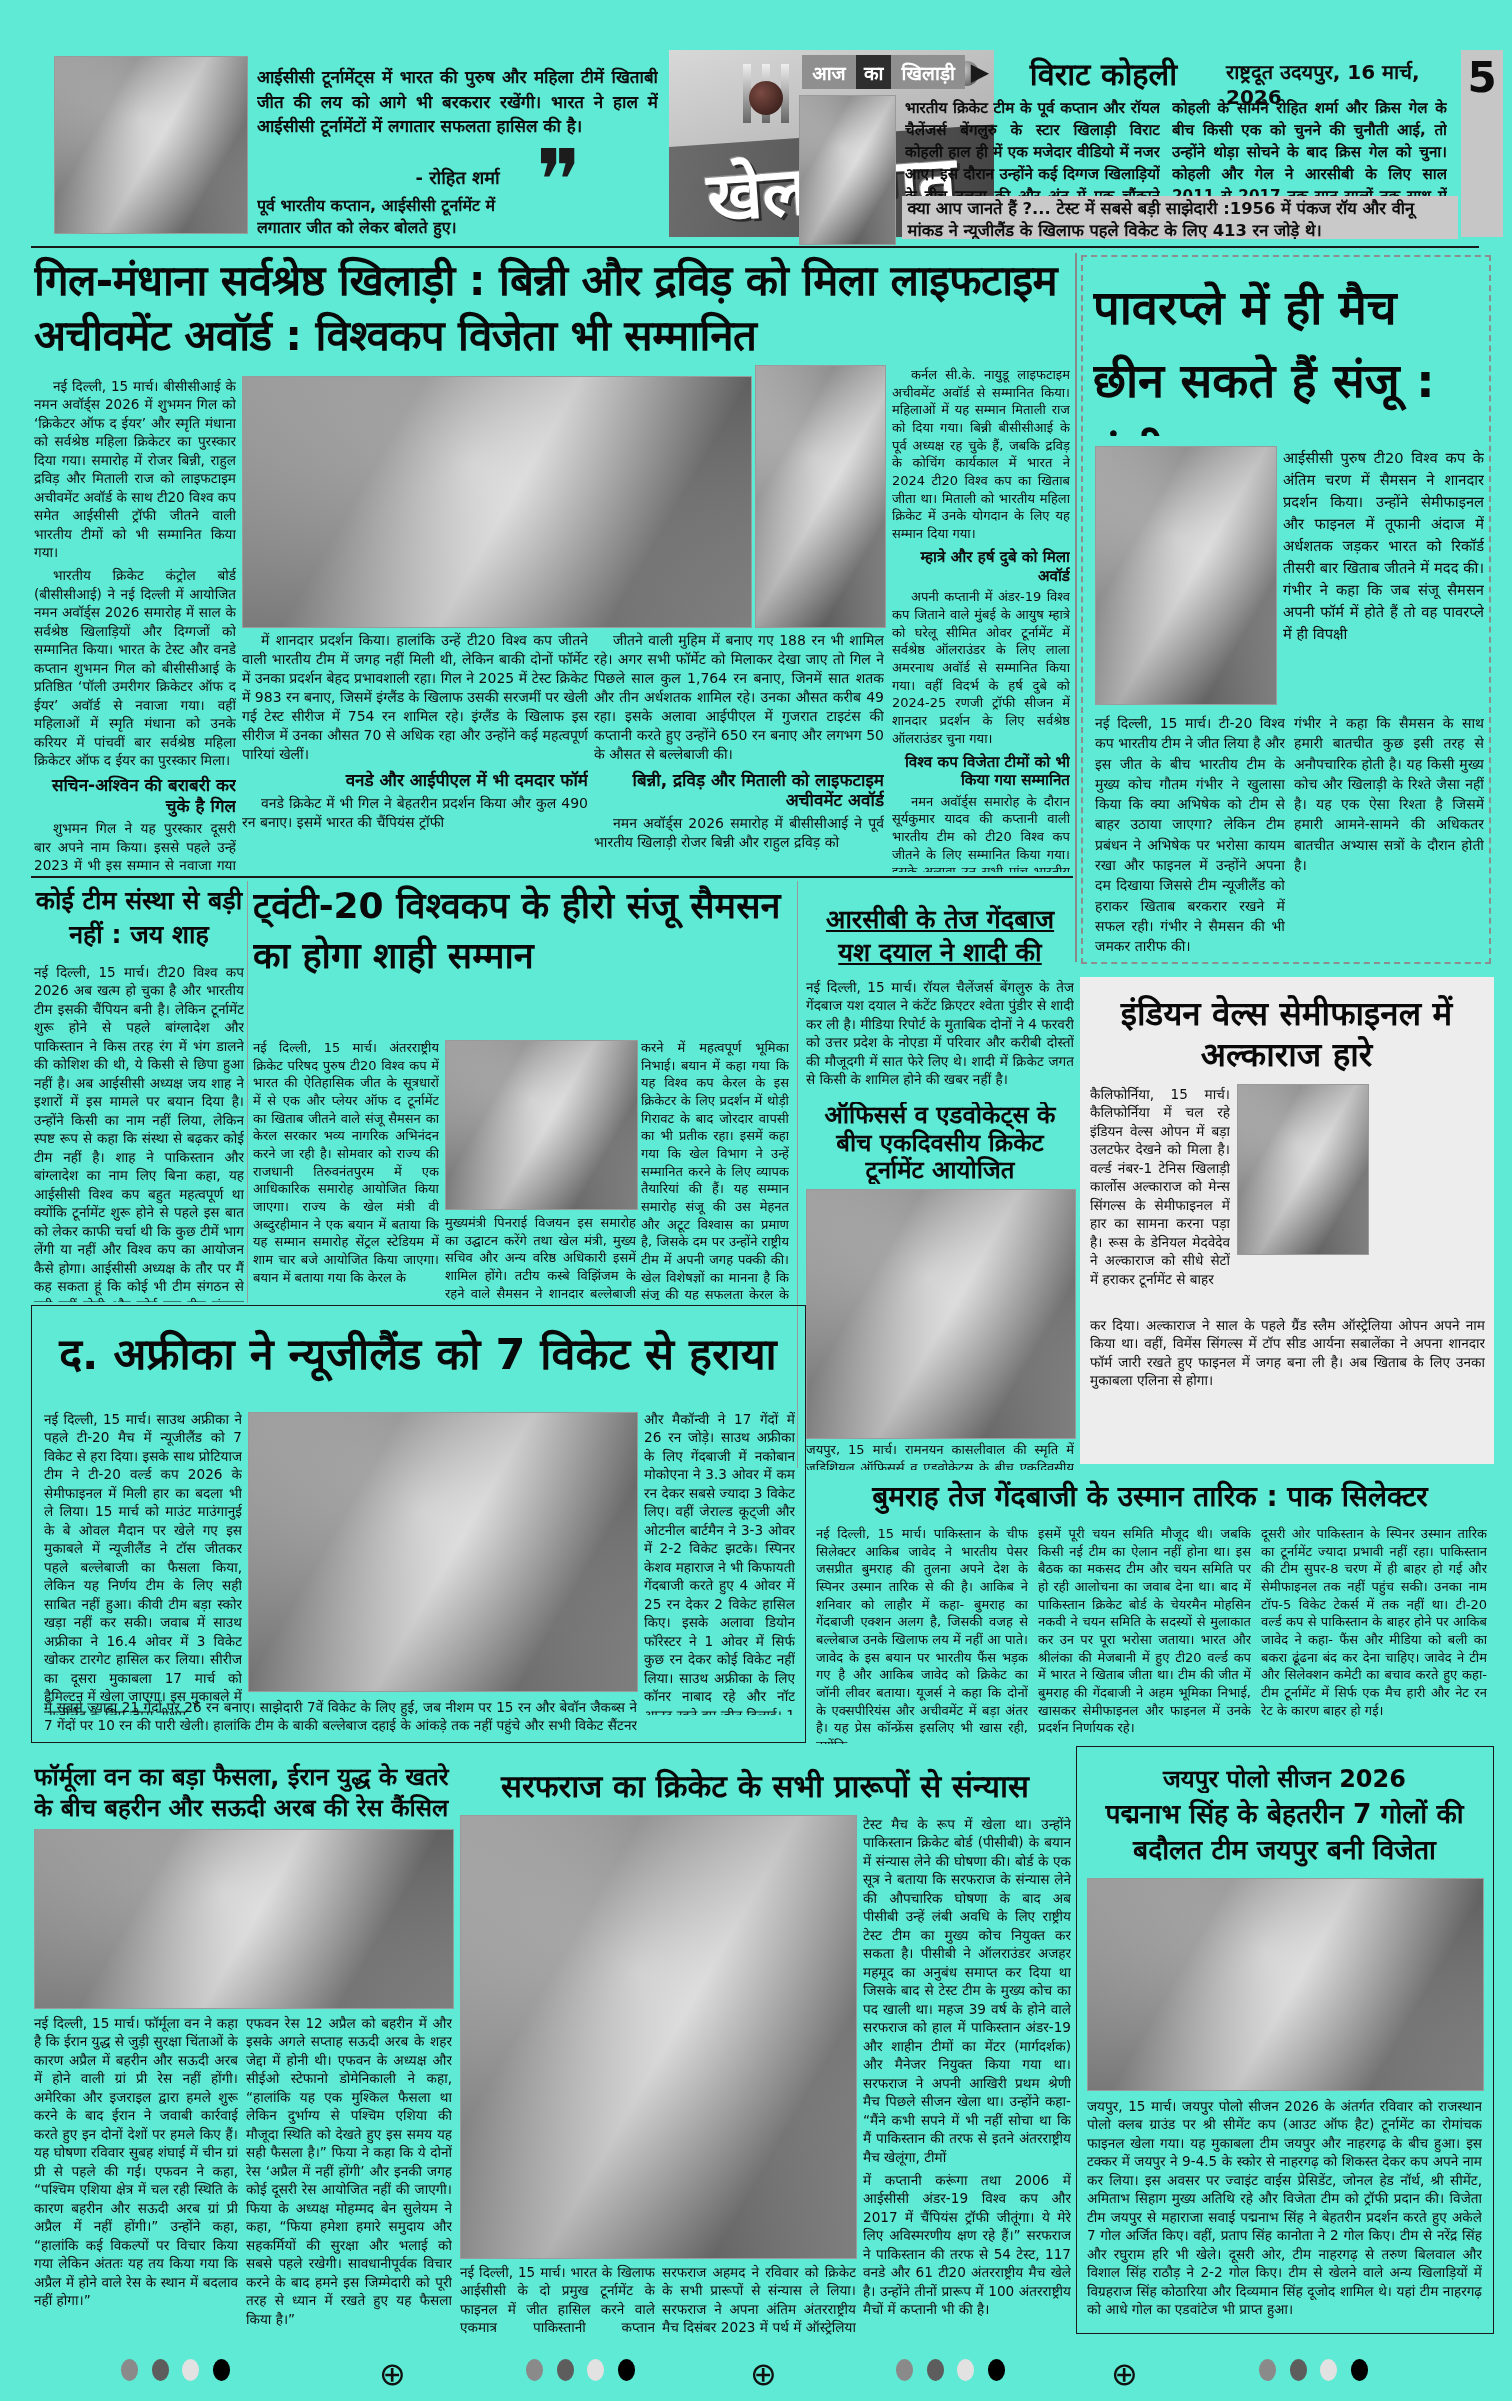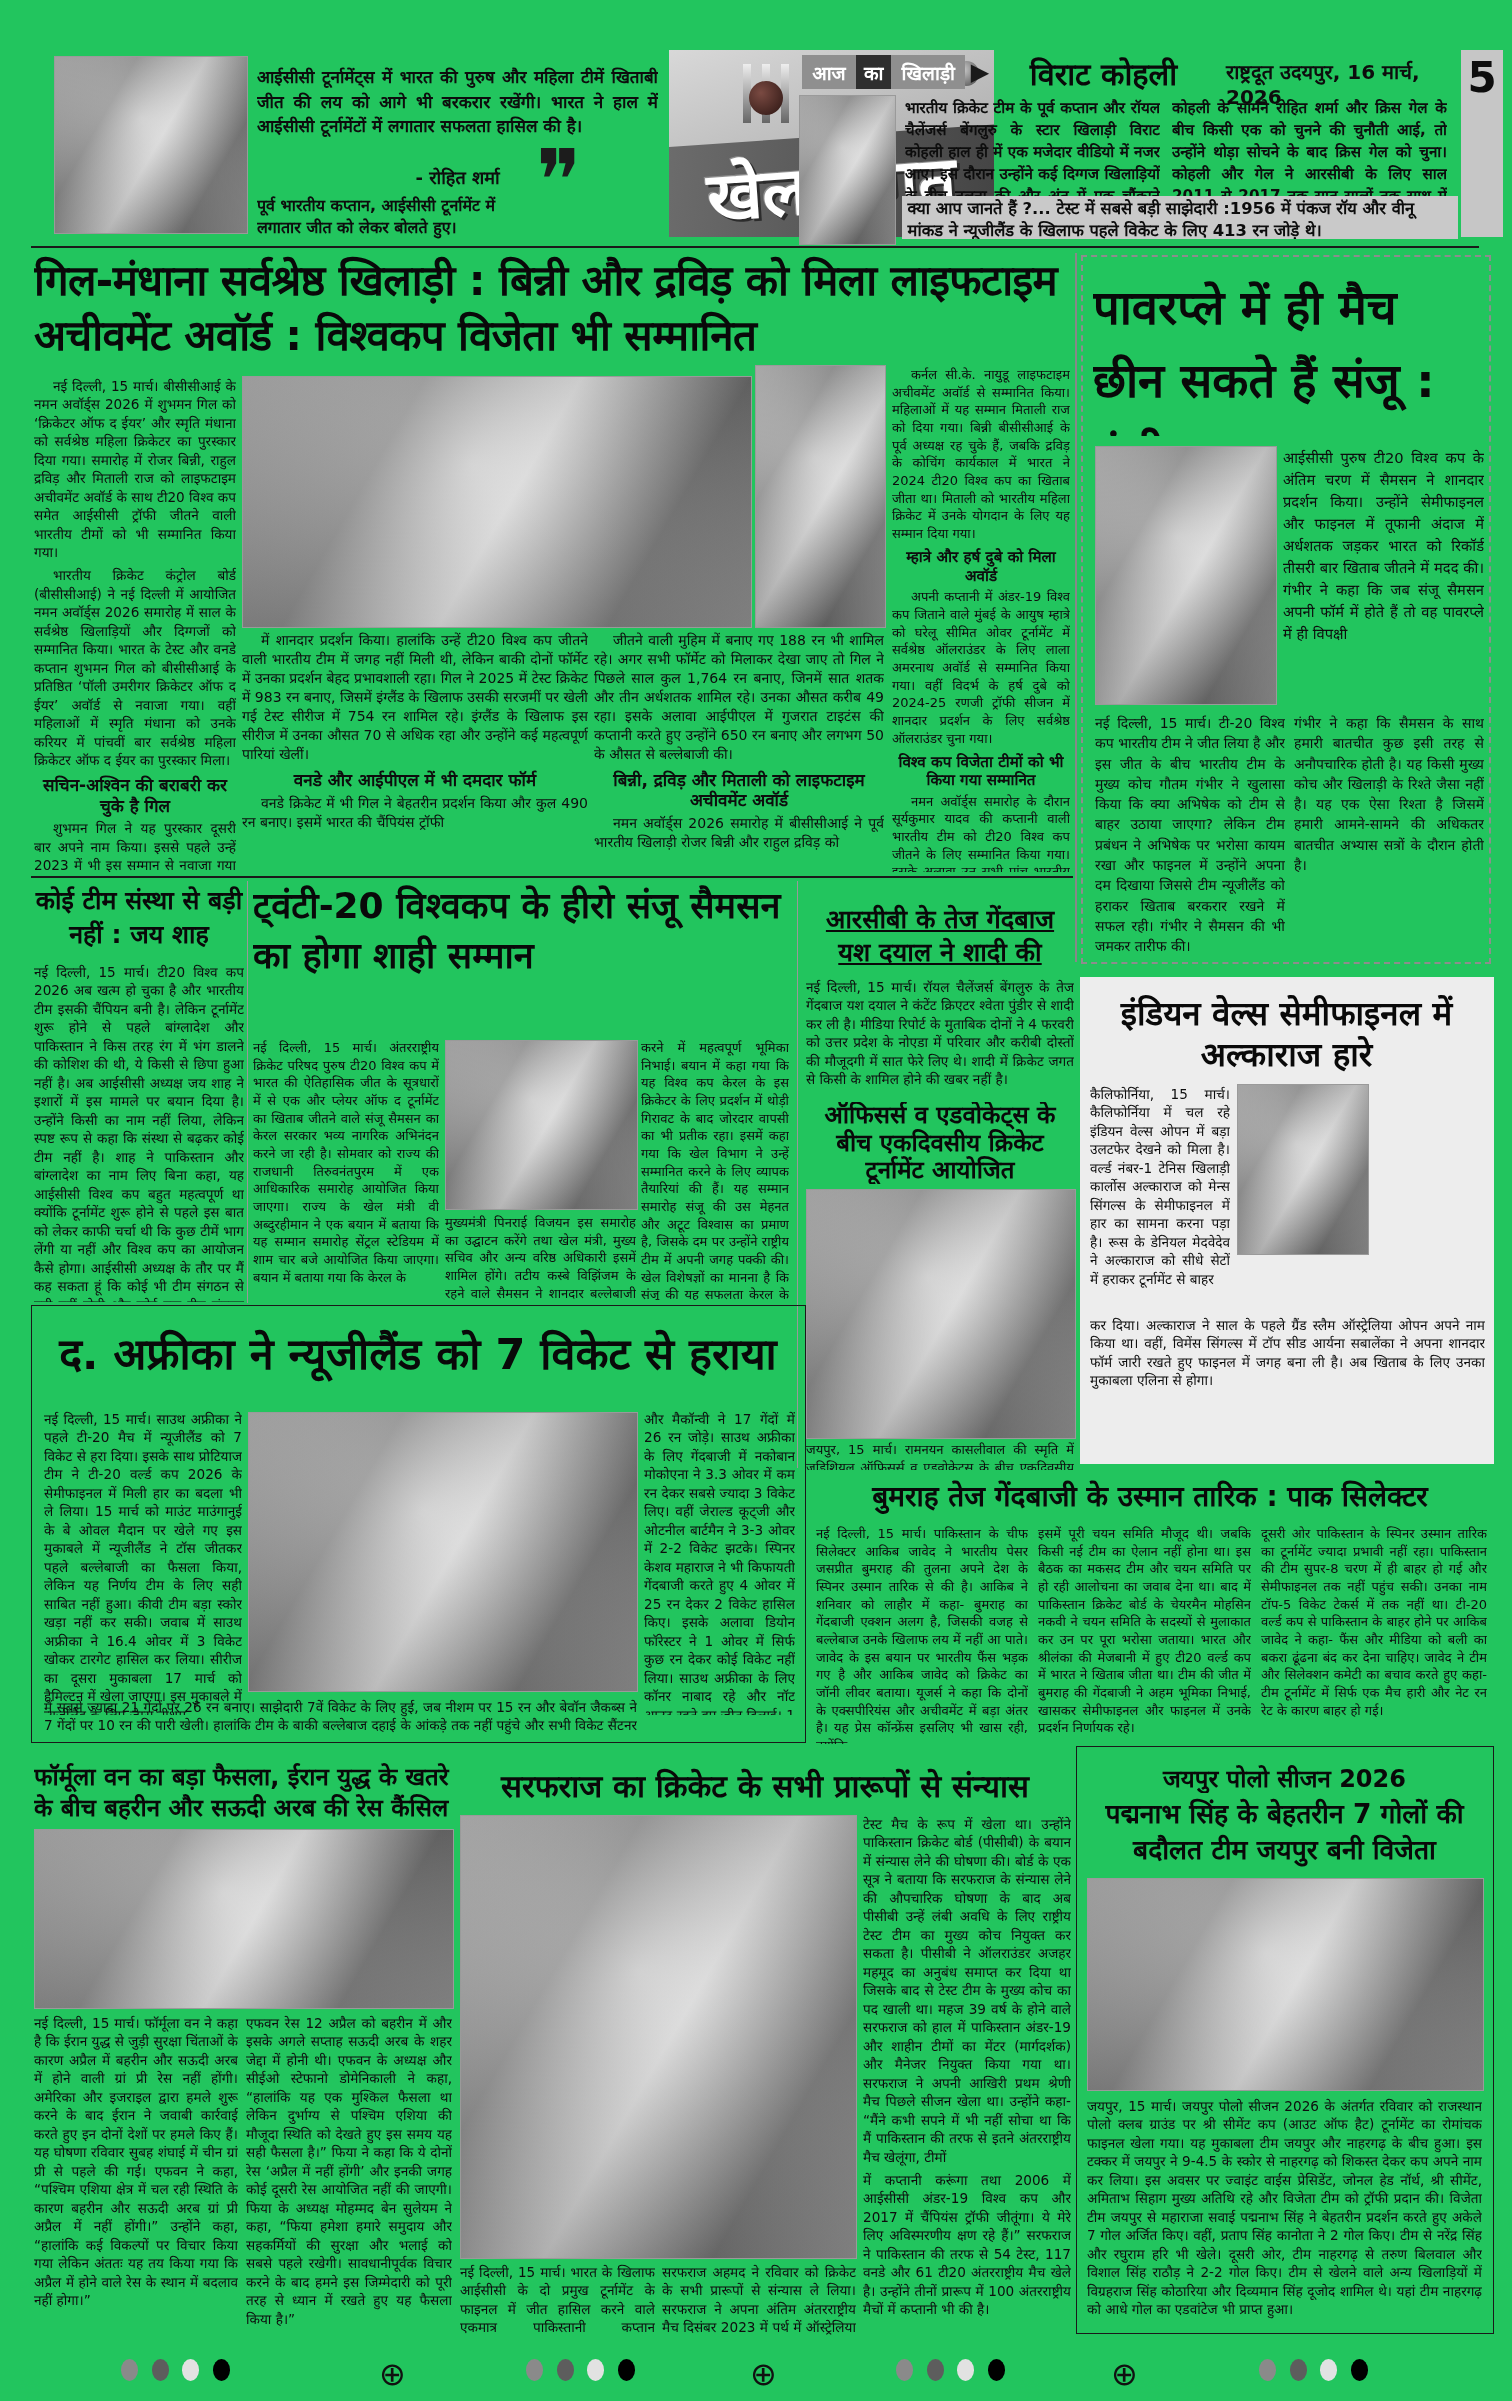--- a/index.html
+++ b/index.html
@@ -1,23 +1,23 @@
 <!DOCTYPE html>
 <html style="font-size:9px"><head>
 <meta charset="utf-8">
 <style>
   html,body{margin:0;padding:0;background:#e8e8e8;}
-  #page{position:relative;width:1512px;height:2401px;background:#22c55e;font-family:"DejaVu Sans",sans-serif;color:#0d0d0d;overflow:hidden;}
+  #page{position:relative;width:1512px;height:2401px;background:#5eead4;font-family:"DejaVu Sans",sans-serif;color:#0d0d0d;overflow:hidden;}
   .abs{position:absolute;}
   .photo{background:linear-gradient(120deg,#b9b9b9 0%,#8d8d8d 28%,#dcdcdc 52%,#757575 78%,#a9a9a9 100%);border:0.6px solid #9a9a9a;}
   .photo:after{content:"";display:block;width:100%;height:100%;background:radial-gradient(circle at 45% 35%, rgba(255,255,255,.35), rgba(0,0,0,.25));}
   .body{font-size:14px;line-height:1.36;text-align:justify;overflow:hidden;}
   .body p{margin:0 0 4.5px 0;text-indent:19px;}
   .hl{font-weight:bold;color:#090909;text-align:center;overflow:hidden;}
-  .sub{font-weight:bold;text-align:center;margin:5.6px 0 3.4px 0;font-size:17px;line-height:1.2;}
+  .sub{font-weight:bold;text-align:right;margin:5.6px 0 3.4px 0;font-size:17px;line-height:1.2;}
   .rule{position:absolute;background:#1a1a1a;}
   .regdot{display:inline-block;width:17px;height:21.5px;border-radius:50%;margin-right:13.6px;}
   .cross{font-size:32px;color:#111;}
 </style>
 </head>
 <body>
 
 <div id="page">
 
   <div class="abs photo" style="left:54px;top:56px;width:192px;height:176px;"></div>

